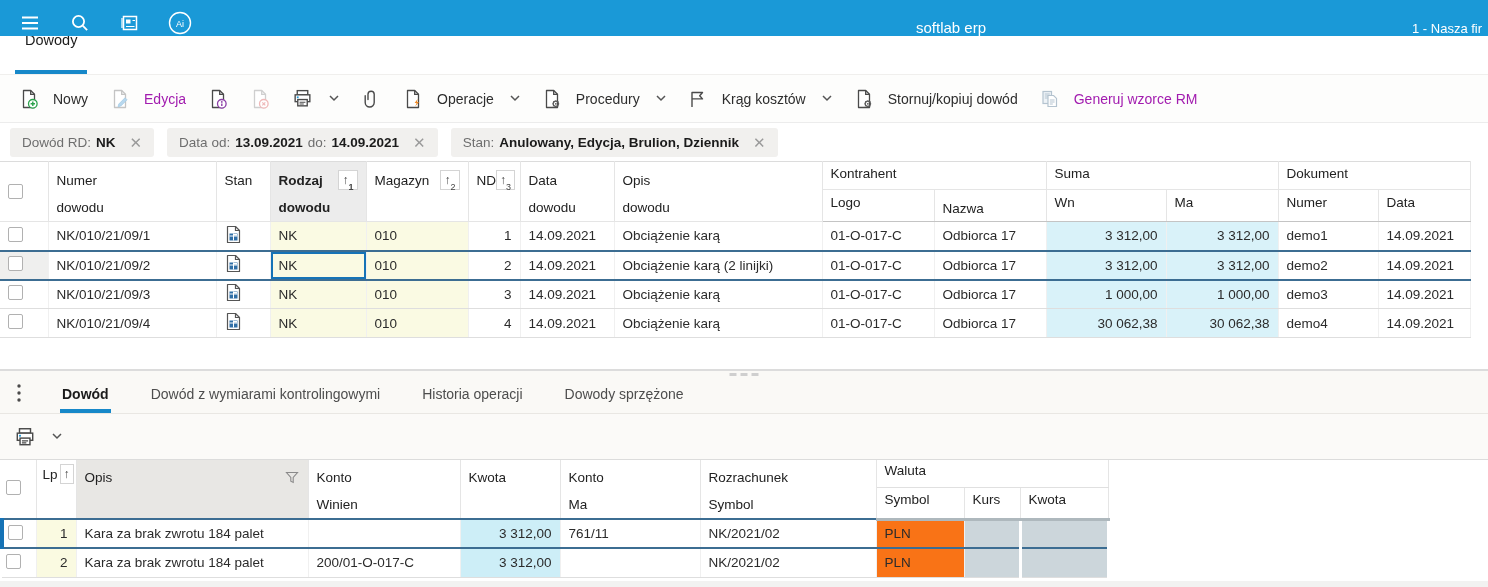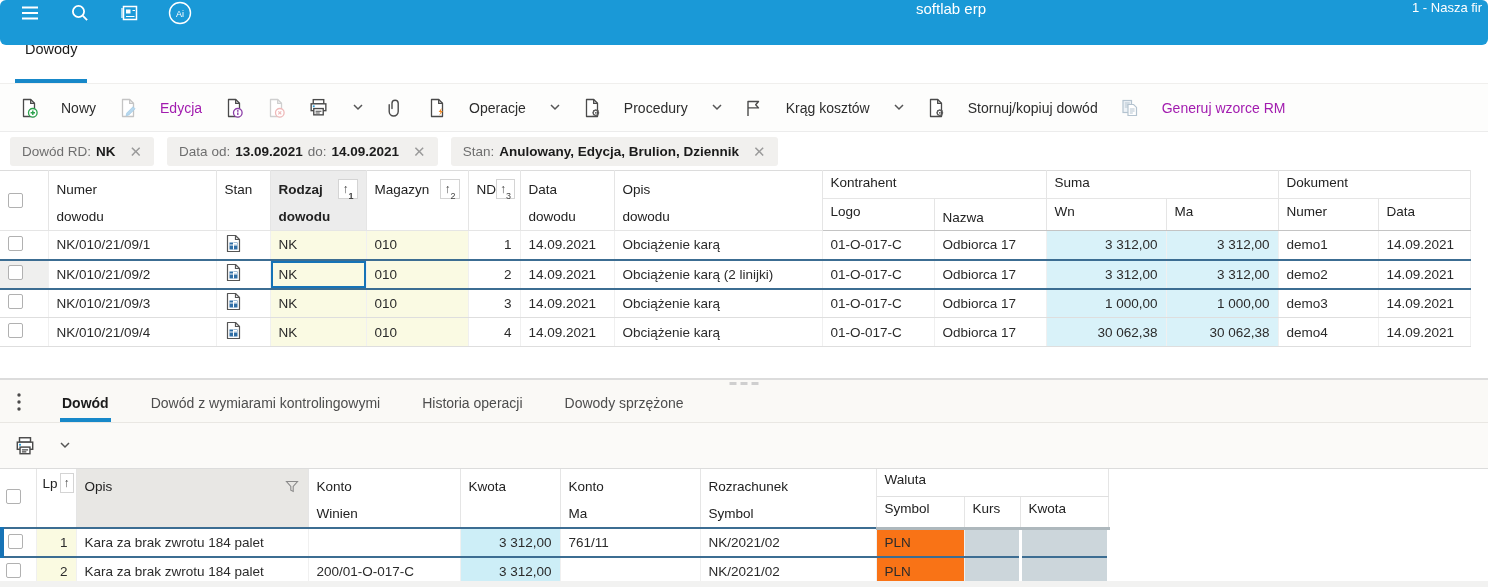--- a/index.html
+++ b/index.html
@@ -1,32 +1,32 @@
 <!DOCTYPE html>
 <html><head>
 <meta charset="utf-8">
 <style>
   *{box-sizing:border-box;}
   html,body{margin:0;padding:0;}
   body{width:1488px;height:587px;font-family:"Liberation Sans",sans-serif;color:#2b2b2b;background:#fff;overflow:hidden;position:relative;font-size:13.5px;}
 
   
-  .topbar{height:45px;background:#1a99d7;display:flex;align-items:flex-start;position:relative;overflow:hidden;border-radius:6px;}
+  .topbar{height:36px;background:#1a99d7;display:flex;align-items:flex-end;position:relative;overflow:hidden;}
   .topbar .tb-icons{display:flex;align-items:center;gap:24px;padding-left:17px;}
   .tb-ic{display:flex;align-items:center;justify-content:center;width:26px;height:26px;}
   .topbar-title{position:absolute;left:916px;color:#fff;font-size:15px;}
   .topbar-company{position:absolute;left:1412px;color:#fff;font-size:13px;white-space:nowrap;}
 
   
   .tabrow{height:39px;display:flex;align-items:flex-end;padding-left:15px;border-bottom:1px solid #f0efed;background:#fff;}
   .main-tab{font-weight:normal;font-size:14.5px;padding:9px 10px 22px;border-bottom:4px solid #1788c9;color:#1c1c1c;}
 
   
   .toolbar{height:48px;display:flex;align-items:center;padding-left:8px;border-bottom:1px solid #ececec;background:#fdfdfc;}
-  .tbtn{display:flex;align-items:center;gap:22px;padding:0 11px;font-size:14px;height:36px;white-space:nowrap;color:#2d2d2d;}
+  .tbtn{display:flex;align-items:center;gap:14px;padding:0 11px;font-size:14px;height:36px;white-space:nowrap;color:#2d2d2d;}
   .tbtn.disabled{color:#a21caf;}
   .chev{margin-left:2px;}
 
   
   .chips{height:38px;display:flex;align-items:center;gap:13px;padding-left:10px;background:#fff;}
   .chip{background:#f1f0ee;height:29px;display:flex;align-items:center;padding:0 12px;border-radius:3px;color:#6e6e6e;gap:5px;white-space:nowrap;}
   .chip b{color:#1b1b1b;font-weight:700;}
   .chip .x{margin-left:9px;color:#9a9a9a;font-size:15px;line-height:1;}
 
   

